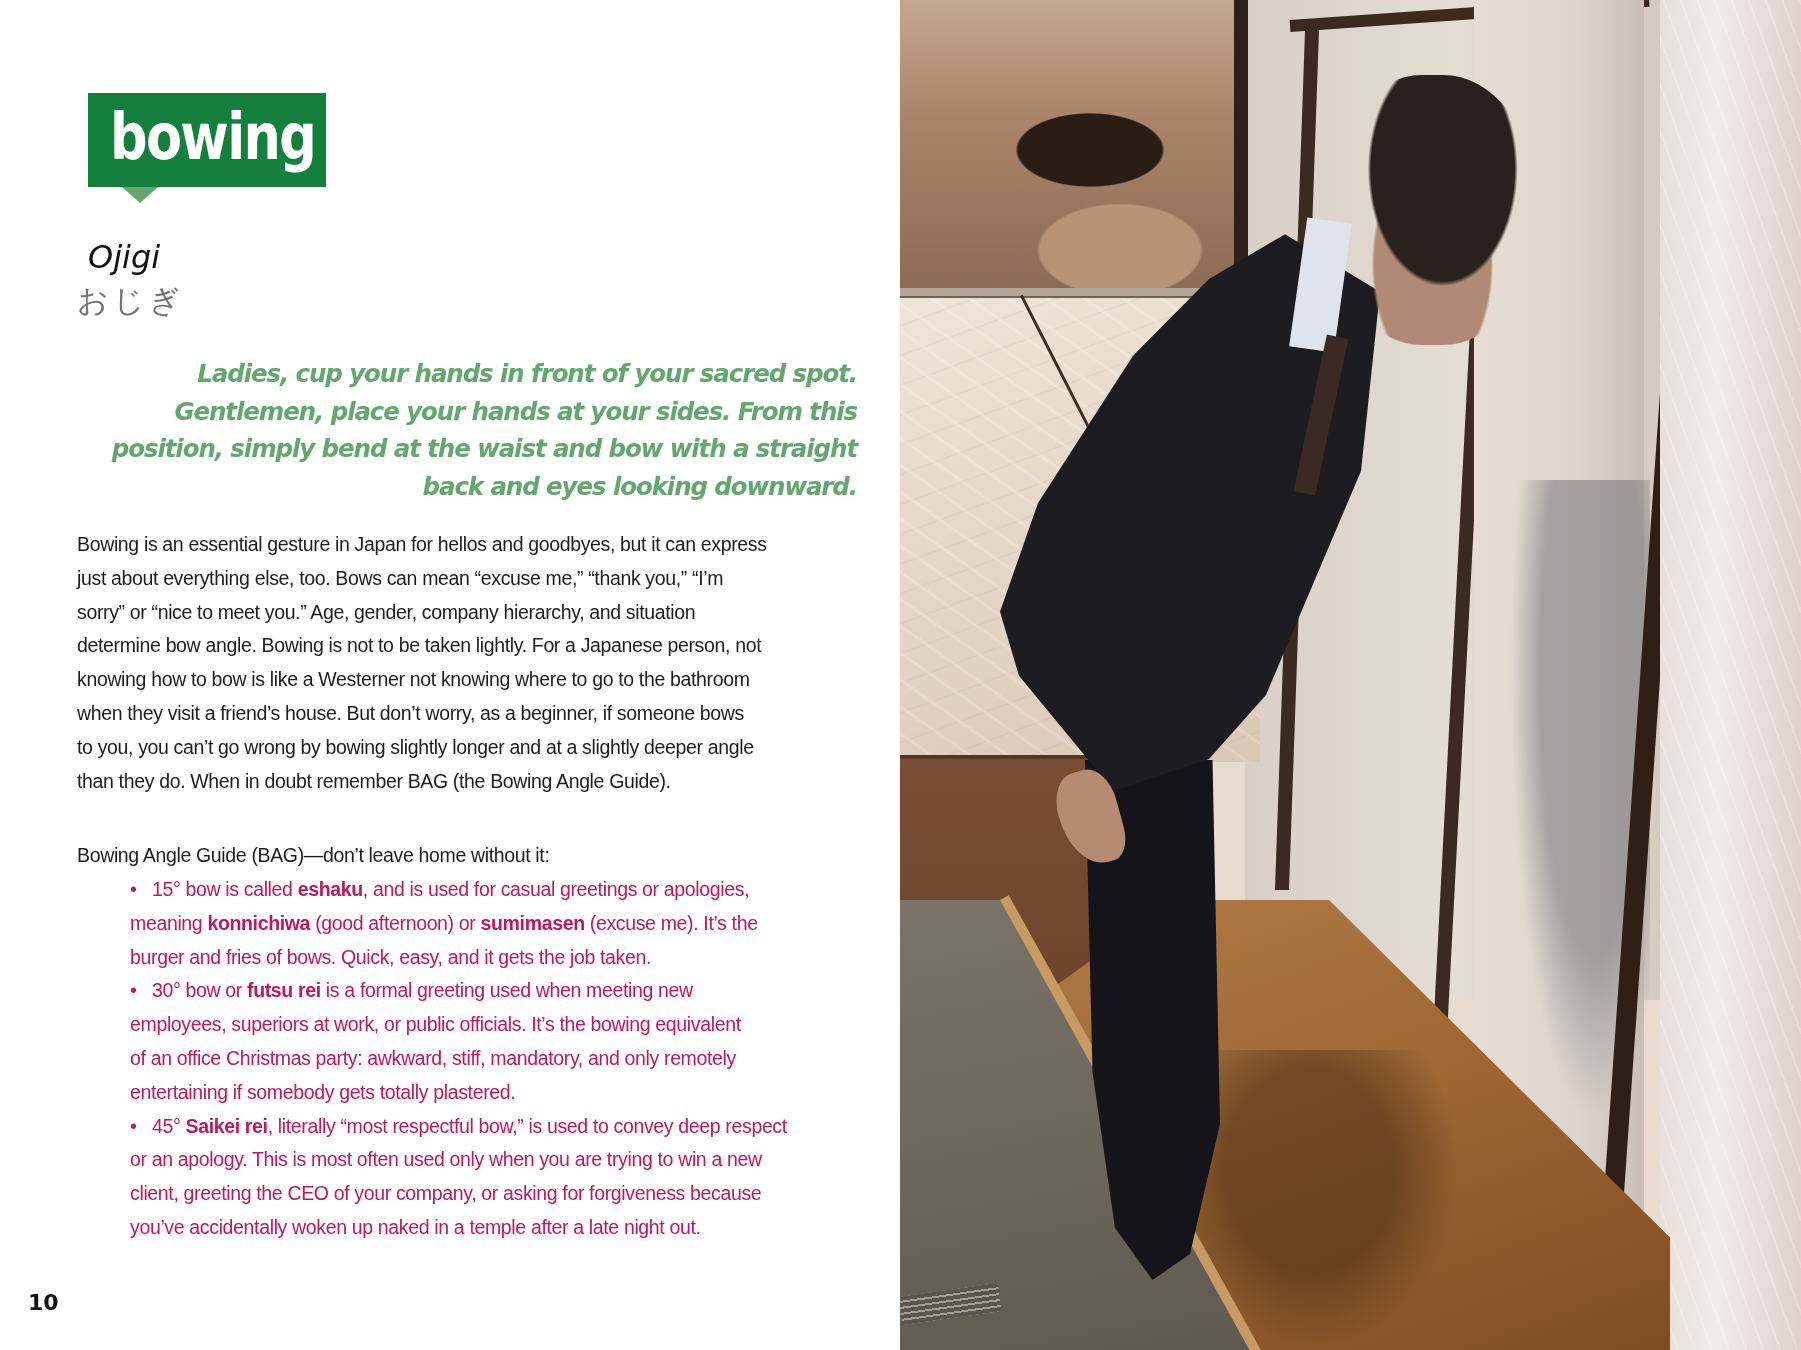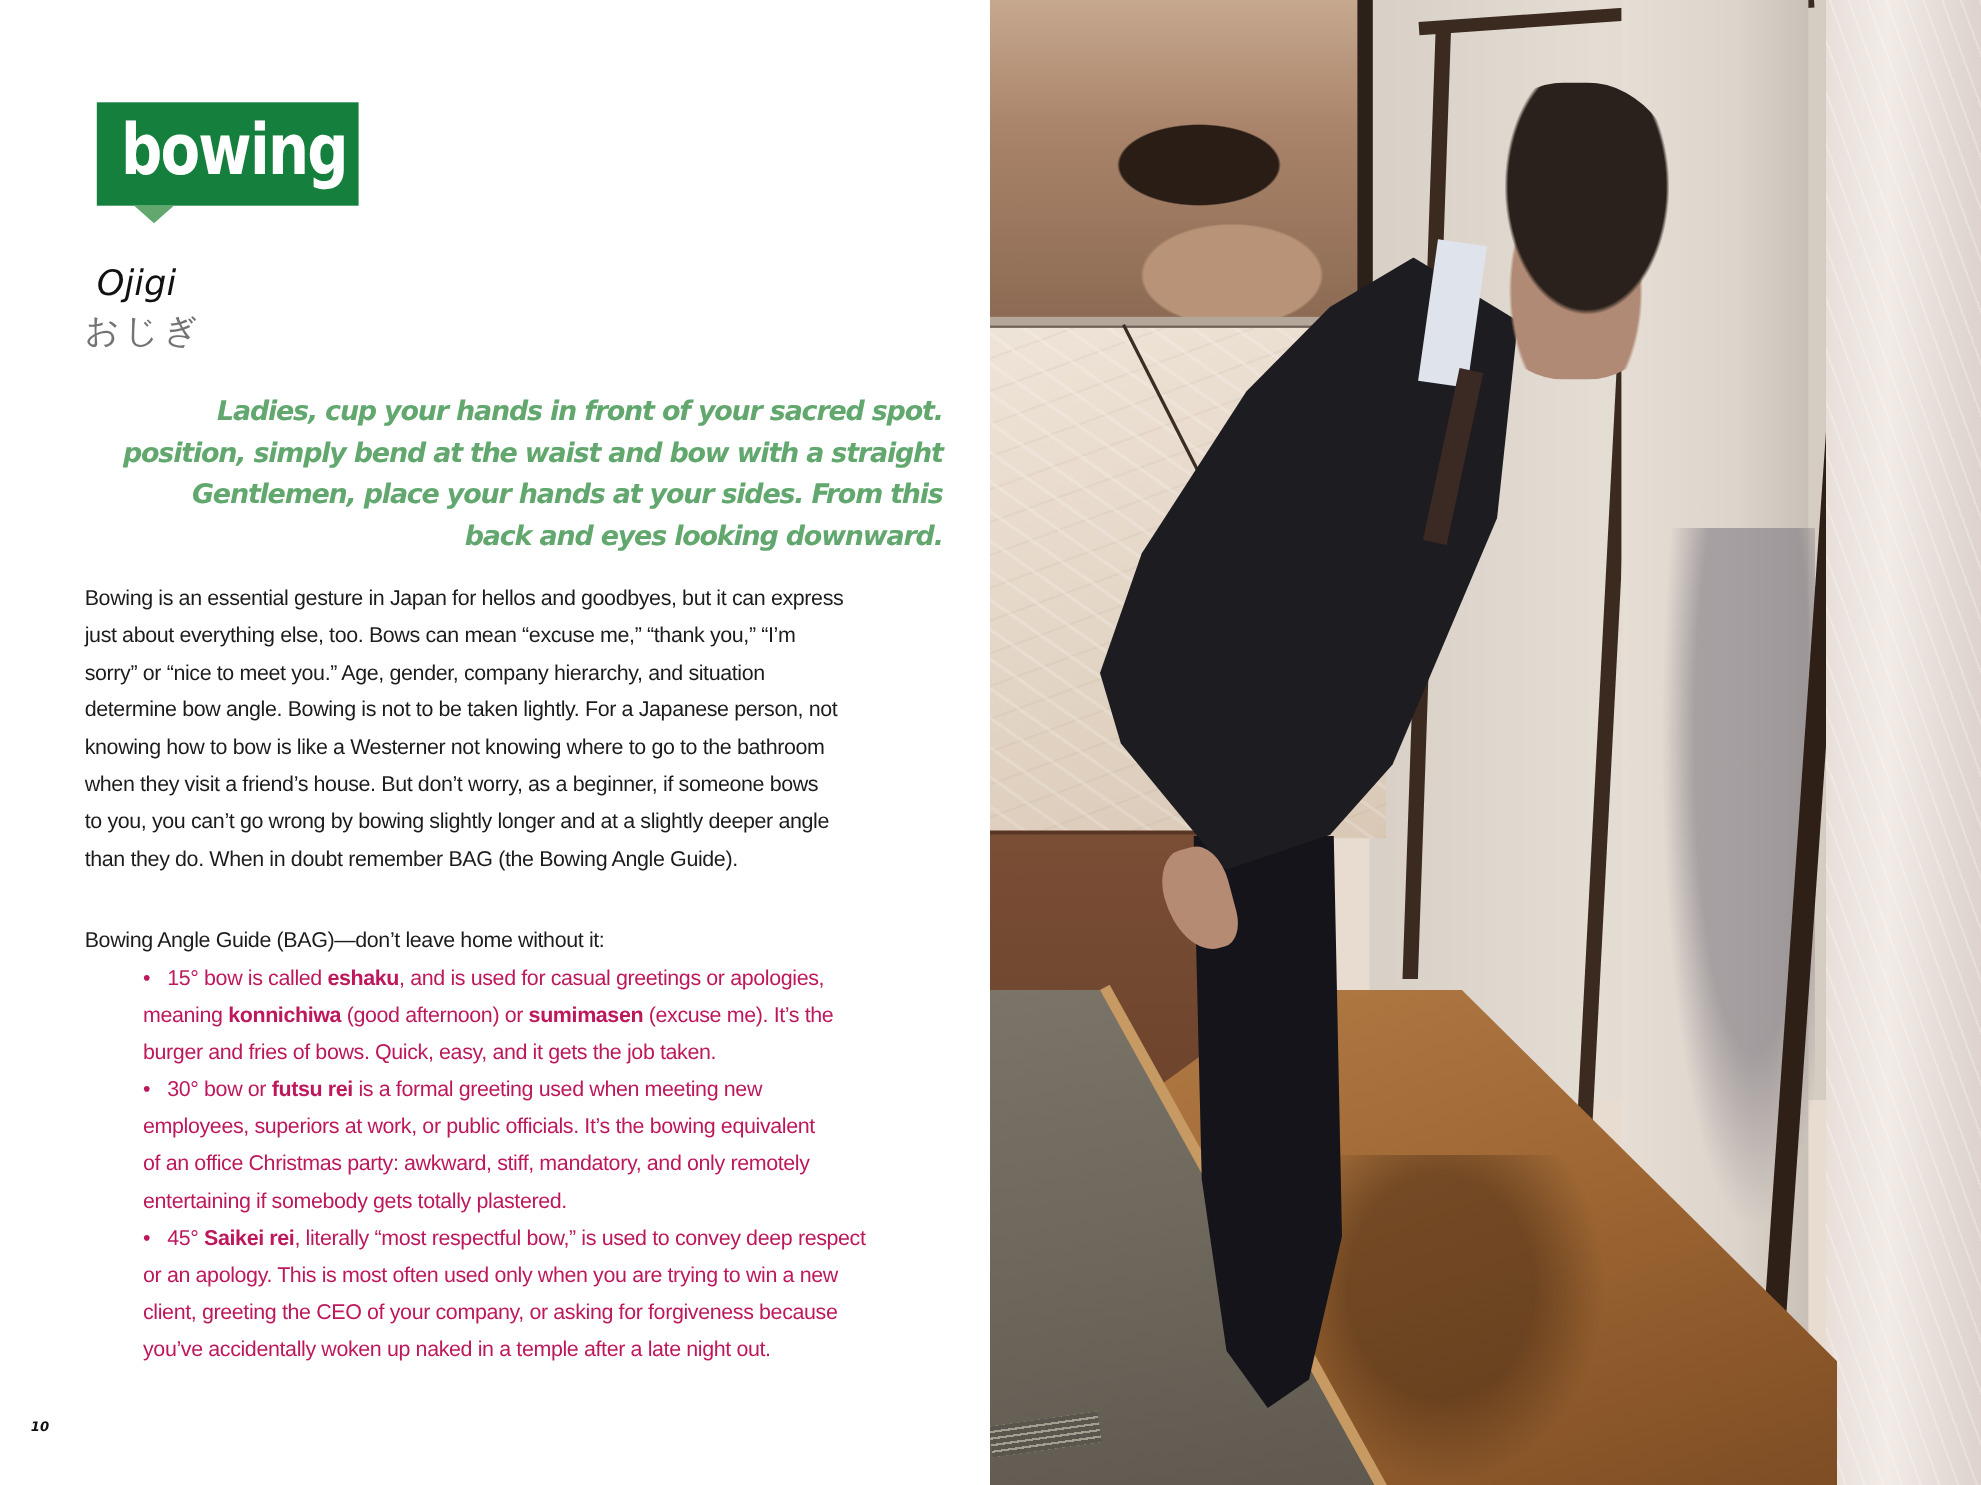--- a/index.html
+++ b/index.html
@@ -54,21 +54,21 @@
   .bullets {
     position: absolute; left: 130px; top: 873px; width: 720px;
     font-family: "Liberation Sans", sans-serif; font-size: 19.5px; line-height: 33.8px; color: #be185d;
     letter-spacing: -0.35px;
   }
   .bullets .line { display: block; white-space: nowrap; }
   .bullets .dot { display: inline-block; width: 22px; }
   .bullets b { font-weight: bold; }
   .page-number {
     position: absolute; left: 28px; top: 1290px;
-    font-family: "DejaVu Sans", sans-serif; font-style: italic; font-weight: bold; font-size: 12px; color: #111;
+    font-family: "DejaVu Sans", sans-serif; font-weight: bold; font-size: 22px; color: #111;
   }
 
   
   .photo { position: absolute; left: 900px; top: 0; width: 901px; height: 1350px; overflow: hidden; background: #e8dcd0; }
   .wall-left { position: absolute; left: 0; top: 292px; width: 360px; height: 470px;
     background: linear-gradient(160deg, #efe4d8 0%, #e2d4c4 60%, #d9c8b6 100%); }
   .wall-texture { position: absolute; inset: 0; opacity: .35;
     background:
       repeating-linear-gradient(35deg, rgba(255,255,255,.5) 0 3px, transparent 3px 22px),
       repeating-linear-gradient(-20deg, rgba(160,140,120,.25) 0 2px, transparent 2px 28px); }
@@ -125,22 +125,22 @@
 <div class="left-page">
   <div class="title-tag">
     <div class="title-text">bowing</div>
   </div>
 
   <div class="term">Ojigi</div>
   <div class="kana">おじぎ</div>
 
   <div class="lead">
     <span>Ladies, cup your hands in front of your sacred spot.</span>
+    <span>Gentlemen, place your hands at your sides. From this</span>
     <span>position, simply bend at the waist and bow with a straight</span>
-    <span>Gentlemen, place your hands at your sides. From this</span>
     <span>back and eyes looking downward.</span>
   </div>
 
   <div class="body">
     <span>Bowing is an essential gesture in Japan for hellos and goodbyes, but it can express</span>
     <span>just about everything else, too. Bows can mean “excuse me,” “thank you,” “I’m</span>
     <span>sorry” or “nice to meet you.” Age, gender, company hierarchy, and situation</span>
     <span>determine bow angle. Bowing is not to be taken lightly. For a Japanese person, not</span>
     <span>knowing how to bow is like a Westerner not knowing where to go to the bathroom</span>
     <span>when they visit a friend’s house. But don’t worry, as a beginner, if someone bows</span>

